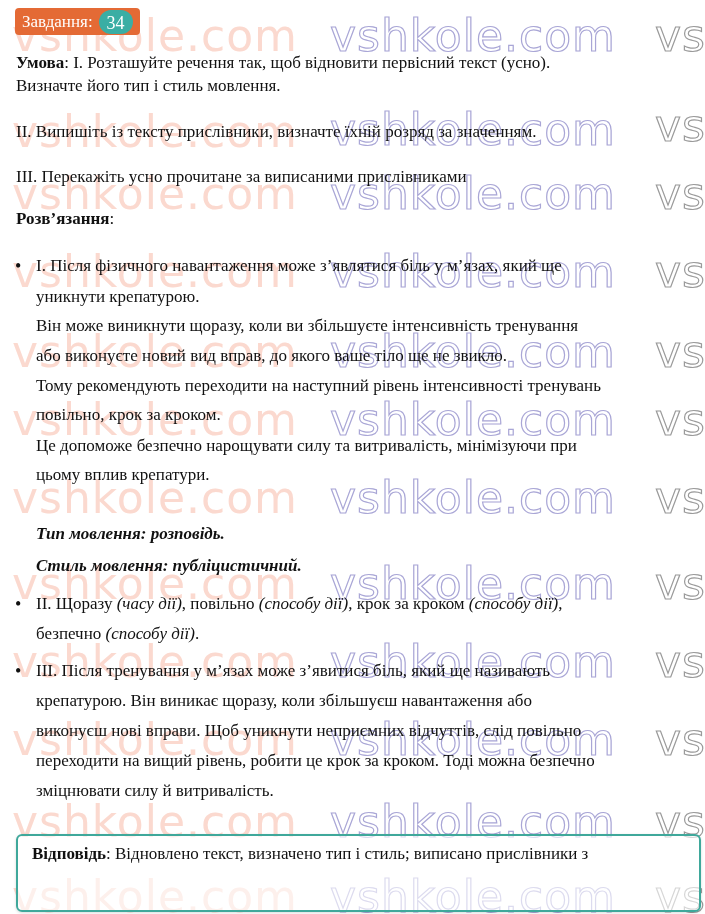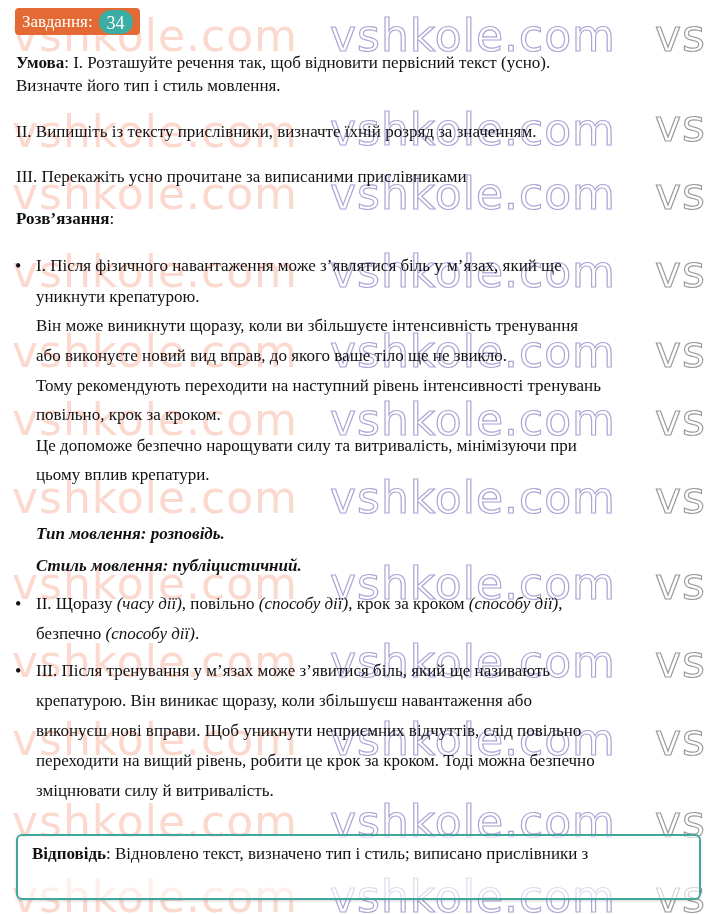--- a/index.html
+++ b/index.html
@@ -29,21 +29,21 @@
       margin-left: 6px; background: #3aaea4; color: #fff; font-size: 18px;
       padding: 2px 8px; border-radius: 12px; height: 24px; line-height: 22px; box-sizing: border-box;
     }
     .p { position: absolute; left: 16px; line-height: 22px; }
     .b { font-weight: bold; font-family: Liberation Serif, serif; }
     .bi { font-weight: bold; font-style: italic; }
     .i { font-style: italic; }
     .bullet { position: absolute; left: 15px; font-size: 18px; }
     .line { position: absolute; left: 36px; white-space: nowrap; }
     .answer {
-      position: absolute; left: 16px; top: 834px; width: 685px; height: 66px;
+      position: absolute; left: 16px; top: 834px; width: 685px; height: 78px;
       border: 2px solid #3fa89b; border-radius: 6px; box-sizing: border-box;
       box-shadow: 0 1px 3px rgba(0,0,0,0.15); background: rgba(255,255,255,0.6);
     }
     .answer .l1 { position: absolute; left: 14px; top: 8px; white-space: nowrap; }
     .answer .l2 { position: absolute; left: 14px; top: 32px; white-space: nowrap; }
   </style>
 </head>
 <body>
 
 <div class="wm-layer">

